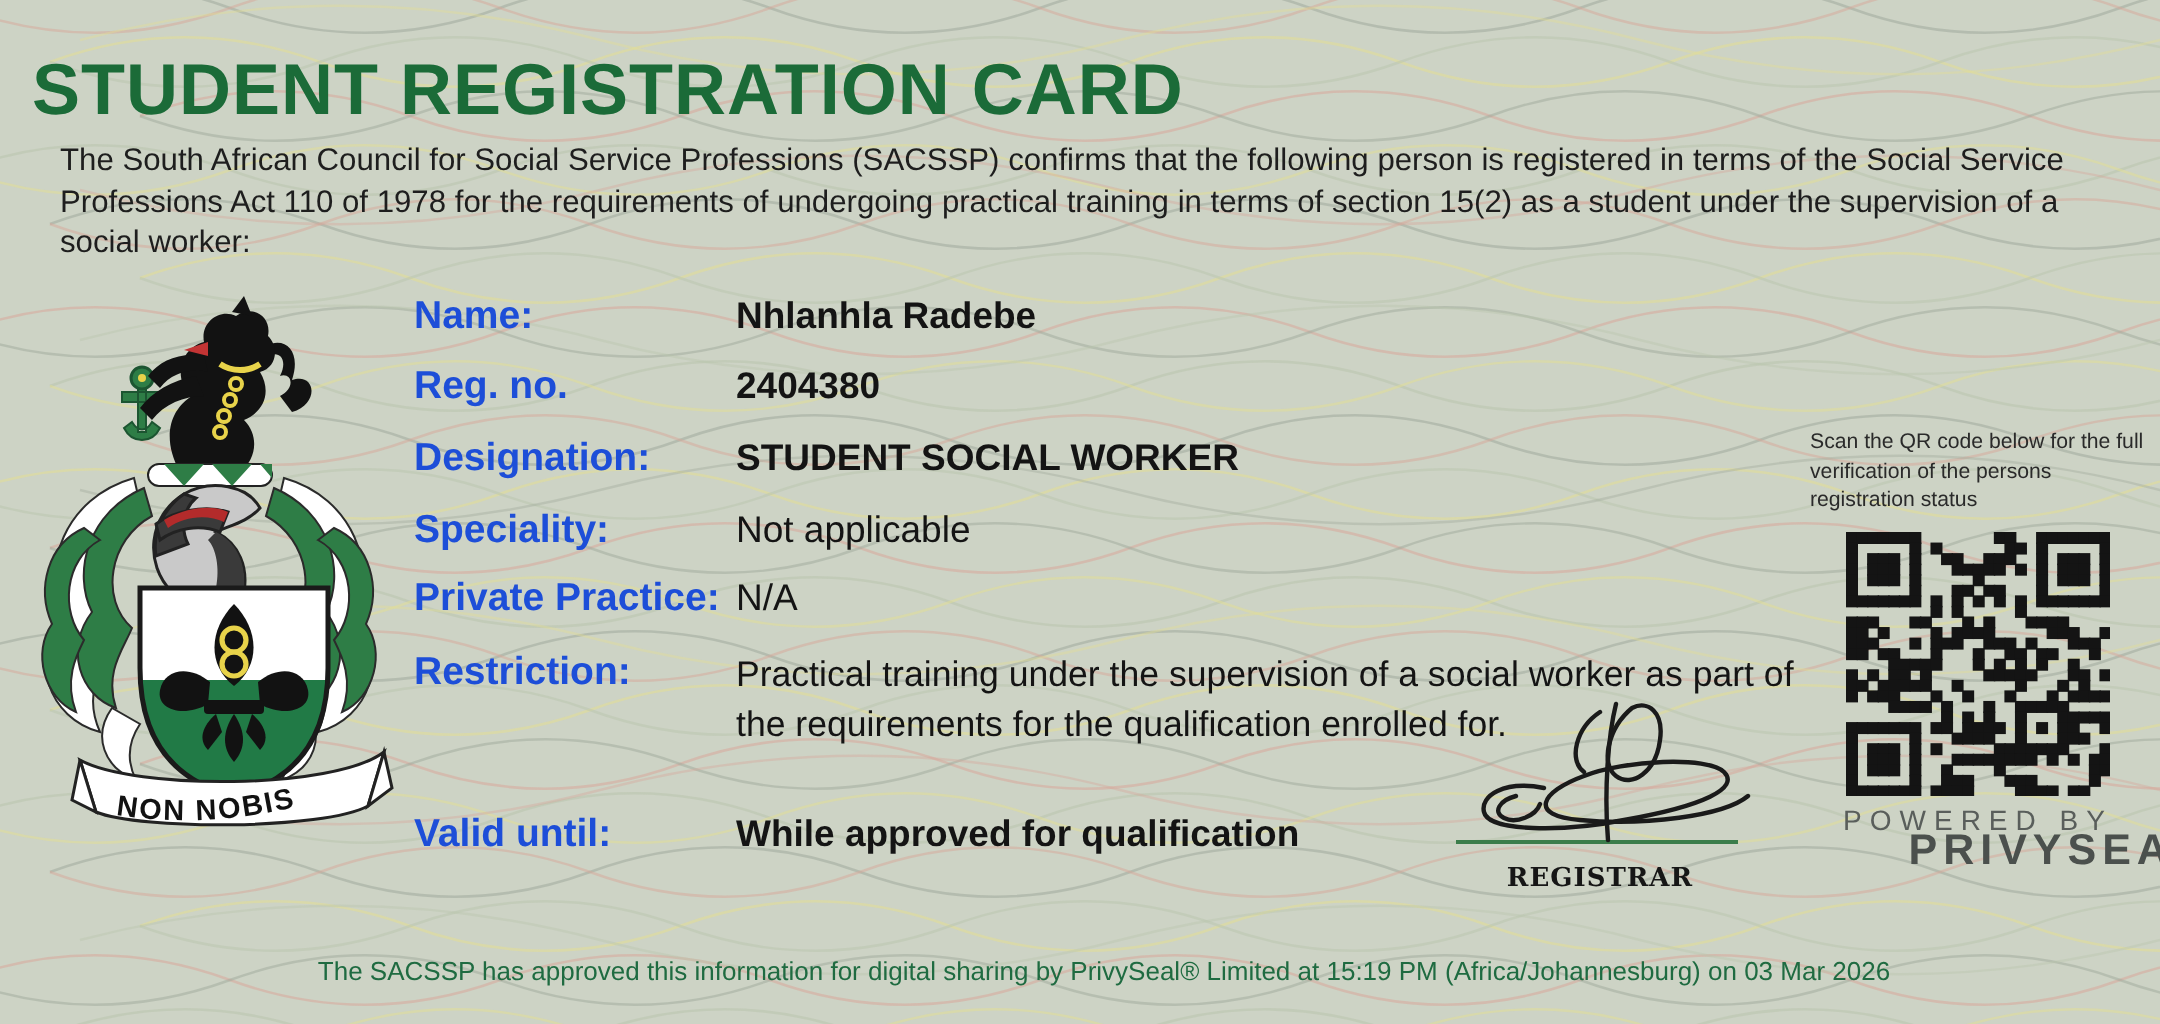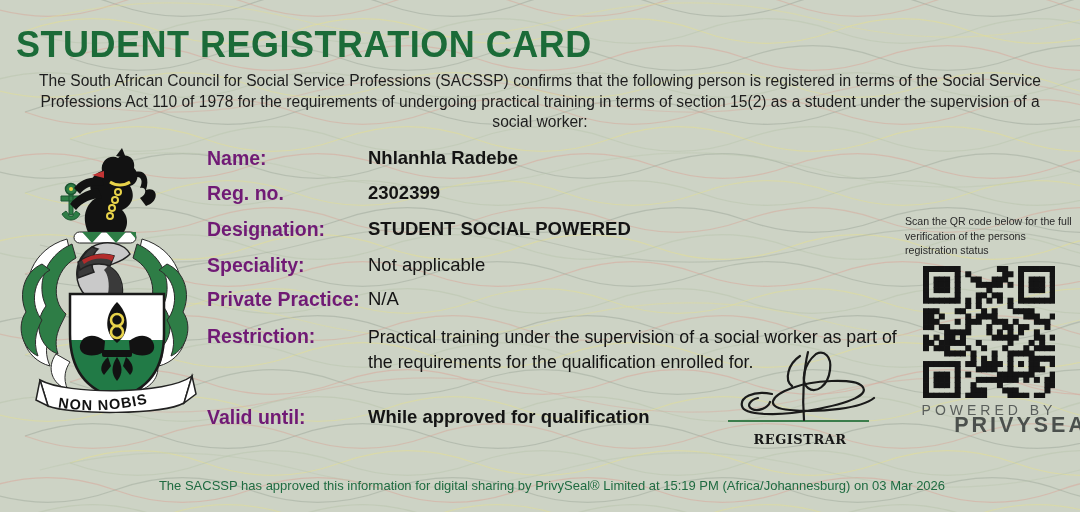--- a/index.html
+++ b/index.html
@@ -9,29 +9,29 @@
     background:#cdd3c5;
   }
   #waves{position:absolute;left:0;top:0;z-index:0;}
   .layer{position:absolute;z-index:1;}
 
   .title{
     left:0;top:24px;width:1080px;text-align:left;
     font-size:36px;font-weight:800;letter-spacing:.5px;color:#1b6b38;padding-left:16px;
   }
   .intro{
-    left:30px;top:71px;width:1020px;text-align:center;
+    left:30px;top:71px;width:1020px;text-align:left;
     font-size:15.6px;line-height:1.33;color:#1e1e1e;
   }
   .crest{left:12px;top:144px;width:185px;height:272px;}
 
   .row{position:absolute;left:207px;z-index:1;}
   .row .lbl{
     position:absolute;left:0;top:0;white-space:nowrap;
-    font-size:19.5px;font-weight:700;color:#701a75;
+    font-size:19.5px;font-weight:700;color:#1d4ed8;
   }
   .row .val{
     position:absolute;left:161px;top:0;white-space:nowrap;
     font-size:18.5px;color:#141414;
   }
   .row .val.bold{font-weight:700;text-align:right;}
   .row .val.wrap{white-space:normal;width:548px;font-size:17.8px;line-height:1.38;}
 
   .qr-panel{left:905px;top:214px;width:168px;text-align:left;}
   .qr-instruction{font-size:10.6px;line-height:1.38;color:#2a2a2a;}
@@ -195,25 +195,25 @@
       </g>
     </svg>
   </div>
 
   <div class="layer row" style="top:147px">
     <span class="lbl">Name:</span>
     <span class="val bold">Nhlanhla Radebe</span>
   </div>
   <div class="layer row" style="top:182px">
     <span class="lbl">Reg. no.</span>
-    <span class="val bold">2302399</span>
+    <span class="val bold">2404380</span>
   </div>
   <div class="layer row" style="top:218px">
     <span class="lbl">Designation:</span>
-    <span class="val bold">STUDENT SOCIAL POWERED</span>
+    <span class="val bold">STUDENT SOCIAL WORKER</span>
   </div>
   <div class="layer row" style="top:254px">
     <span class="lbl">Speciality:</span>
     <span class="val">Not applicable</span>
   </div>
   <div class="layer row" style="top:288px">
     <span class="lbl">Private Practice:</span>
     <span class="val">N/A</span>
   </div>
   <div class="layer row" style="top:325px">

